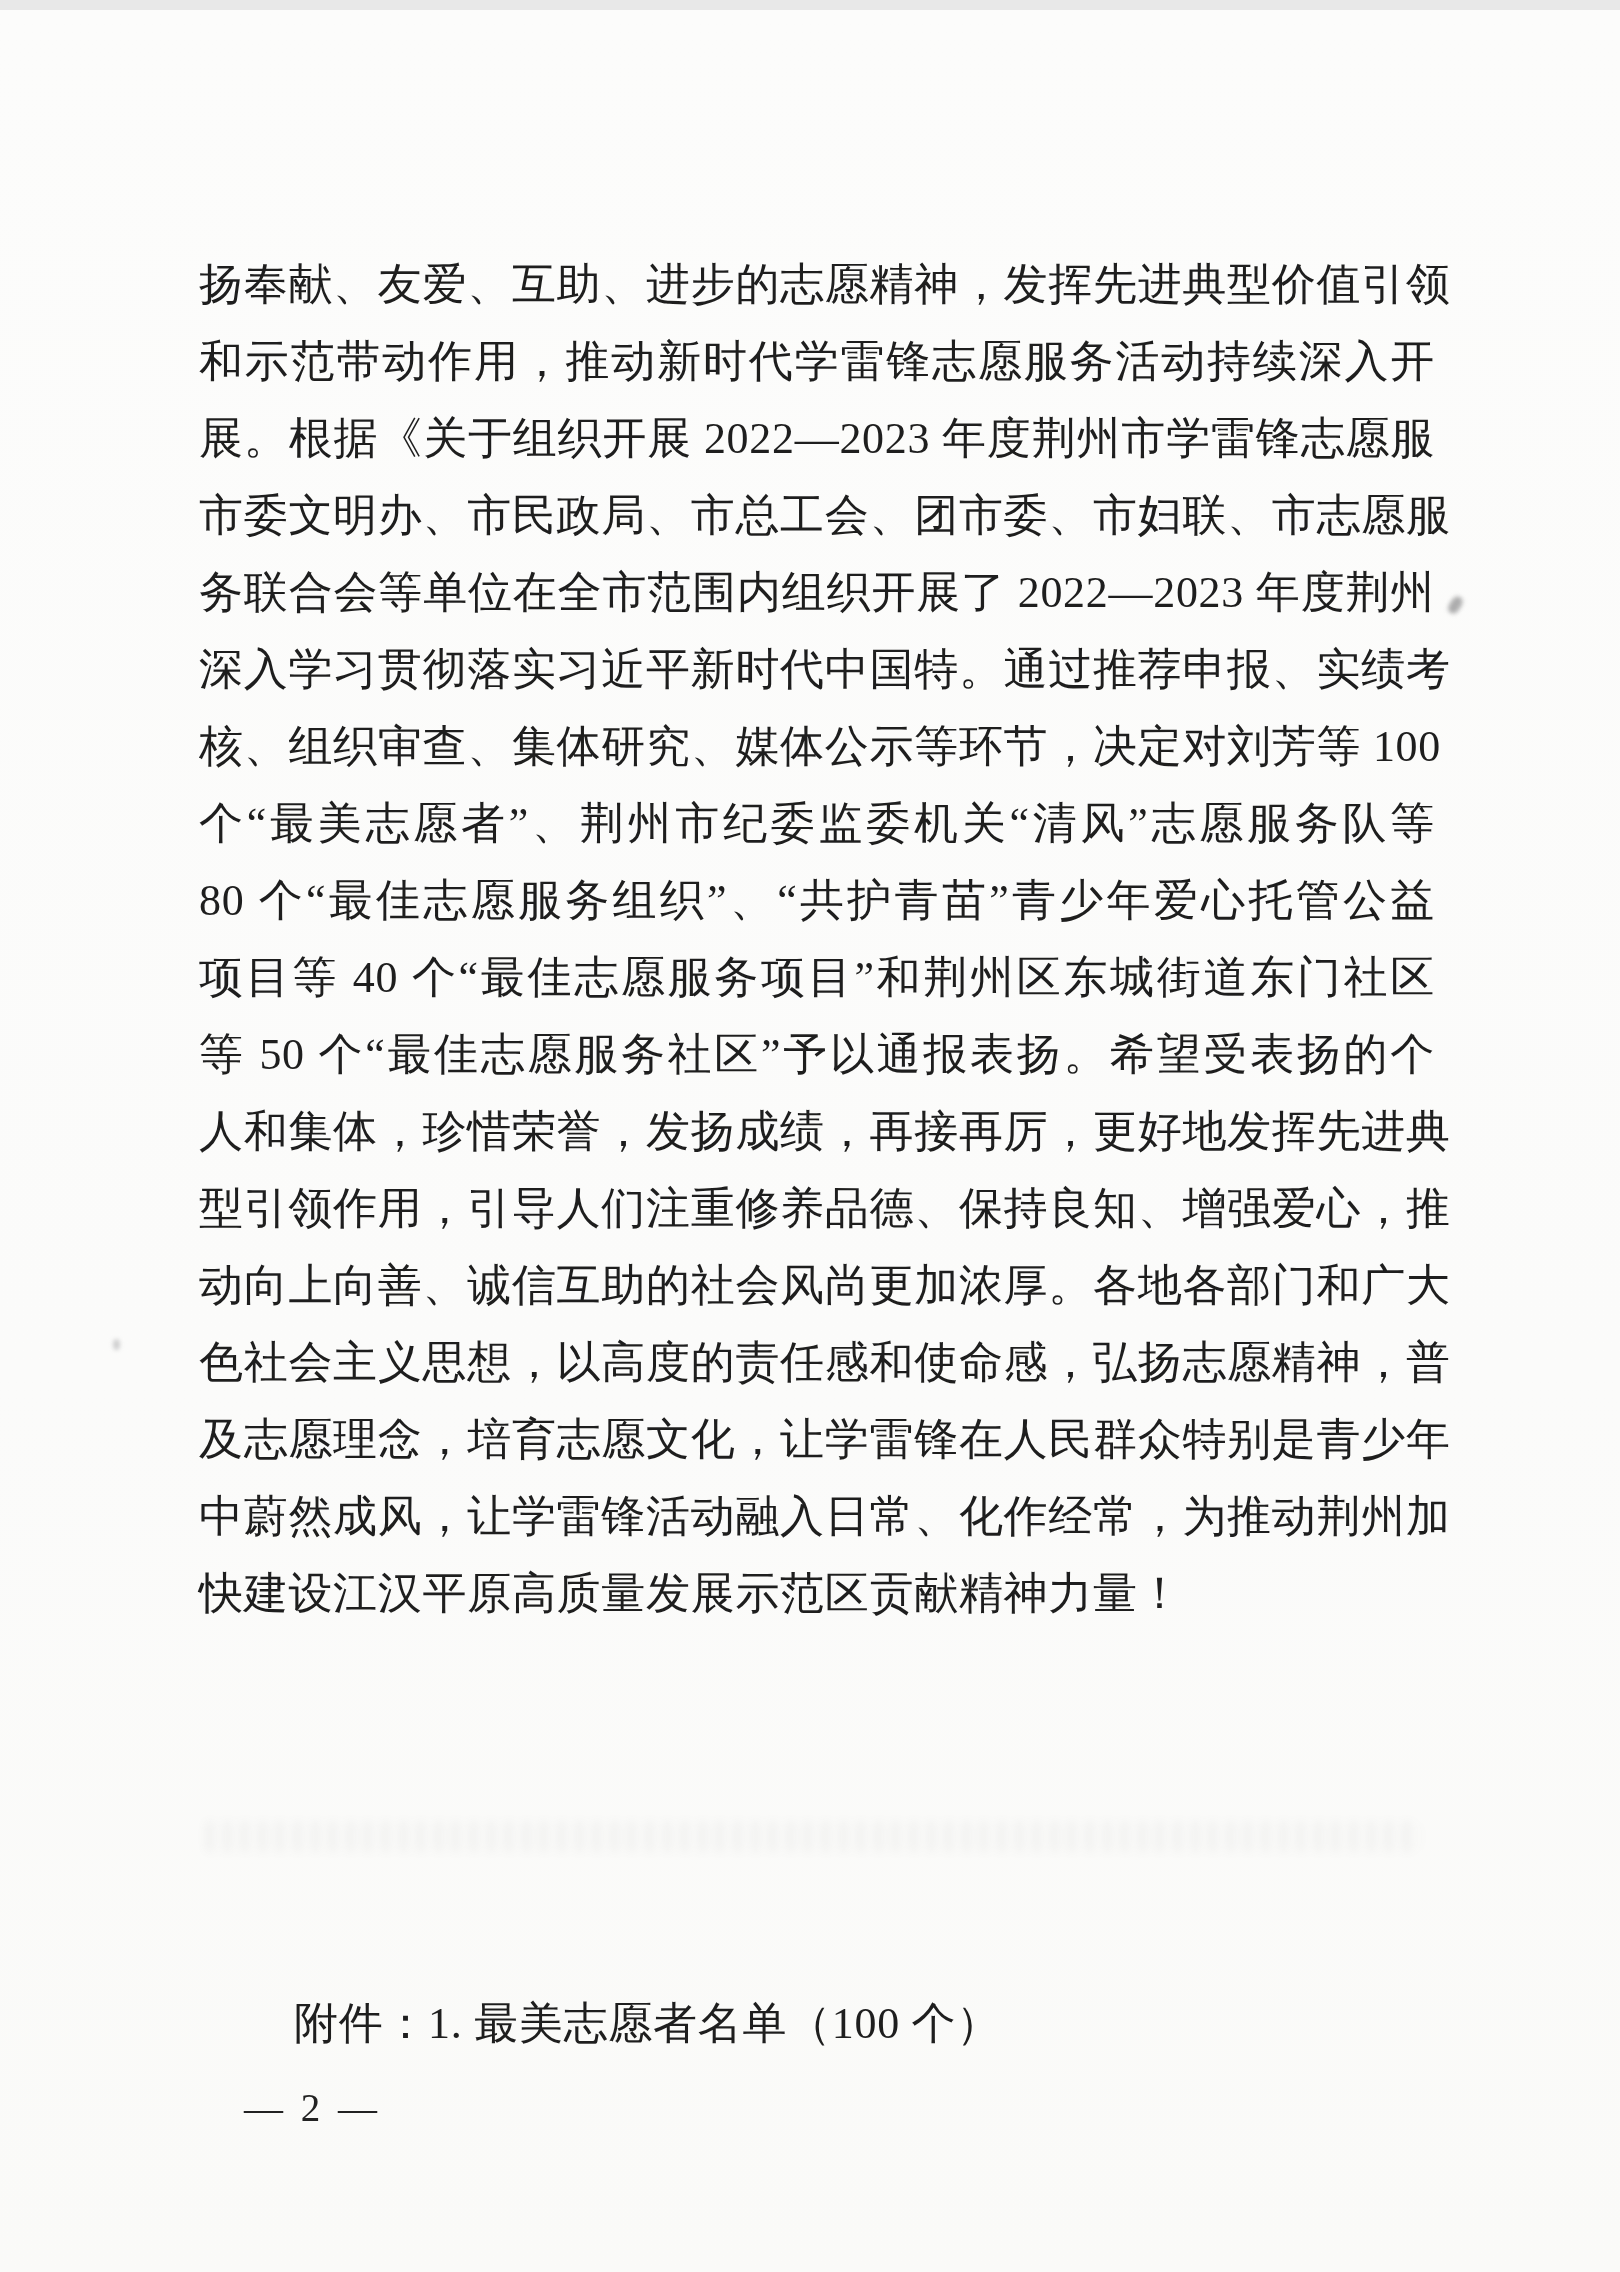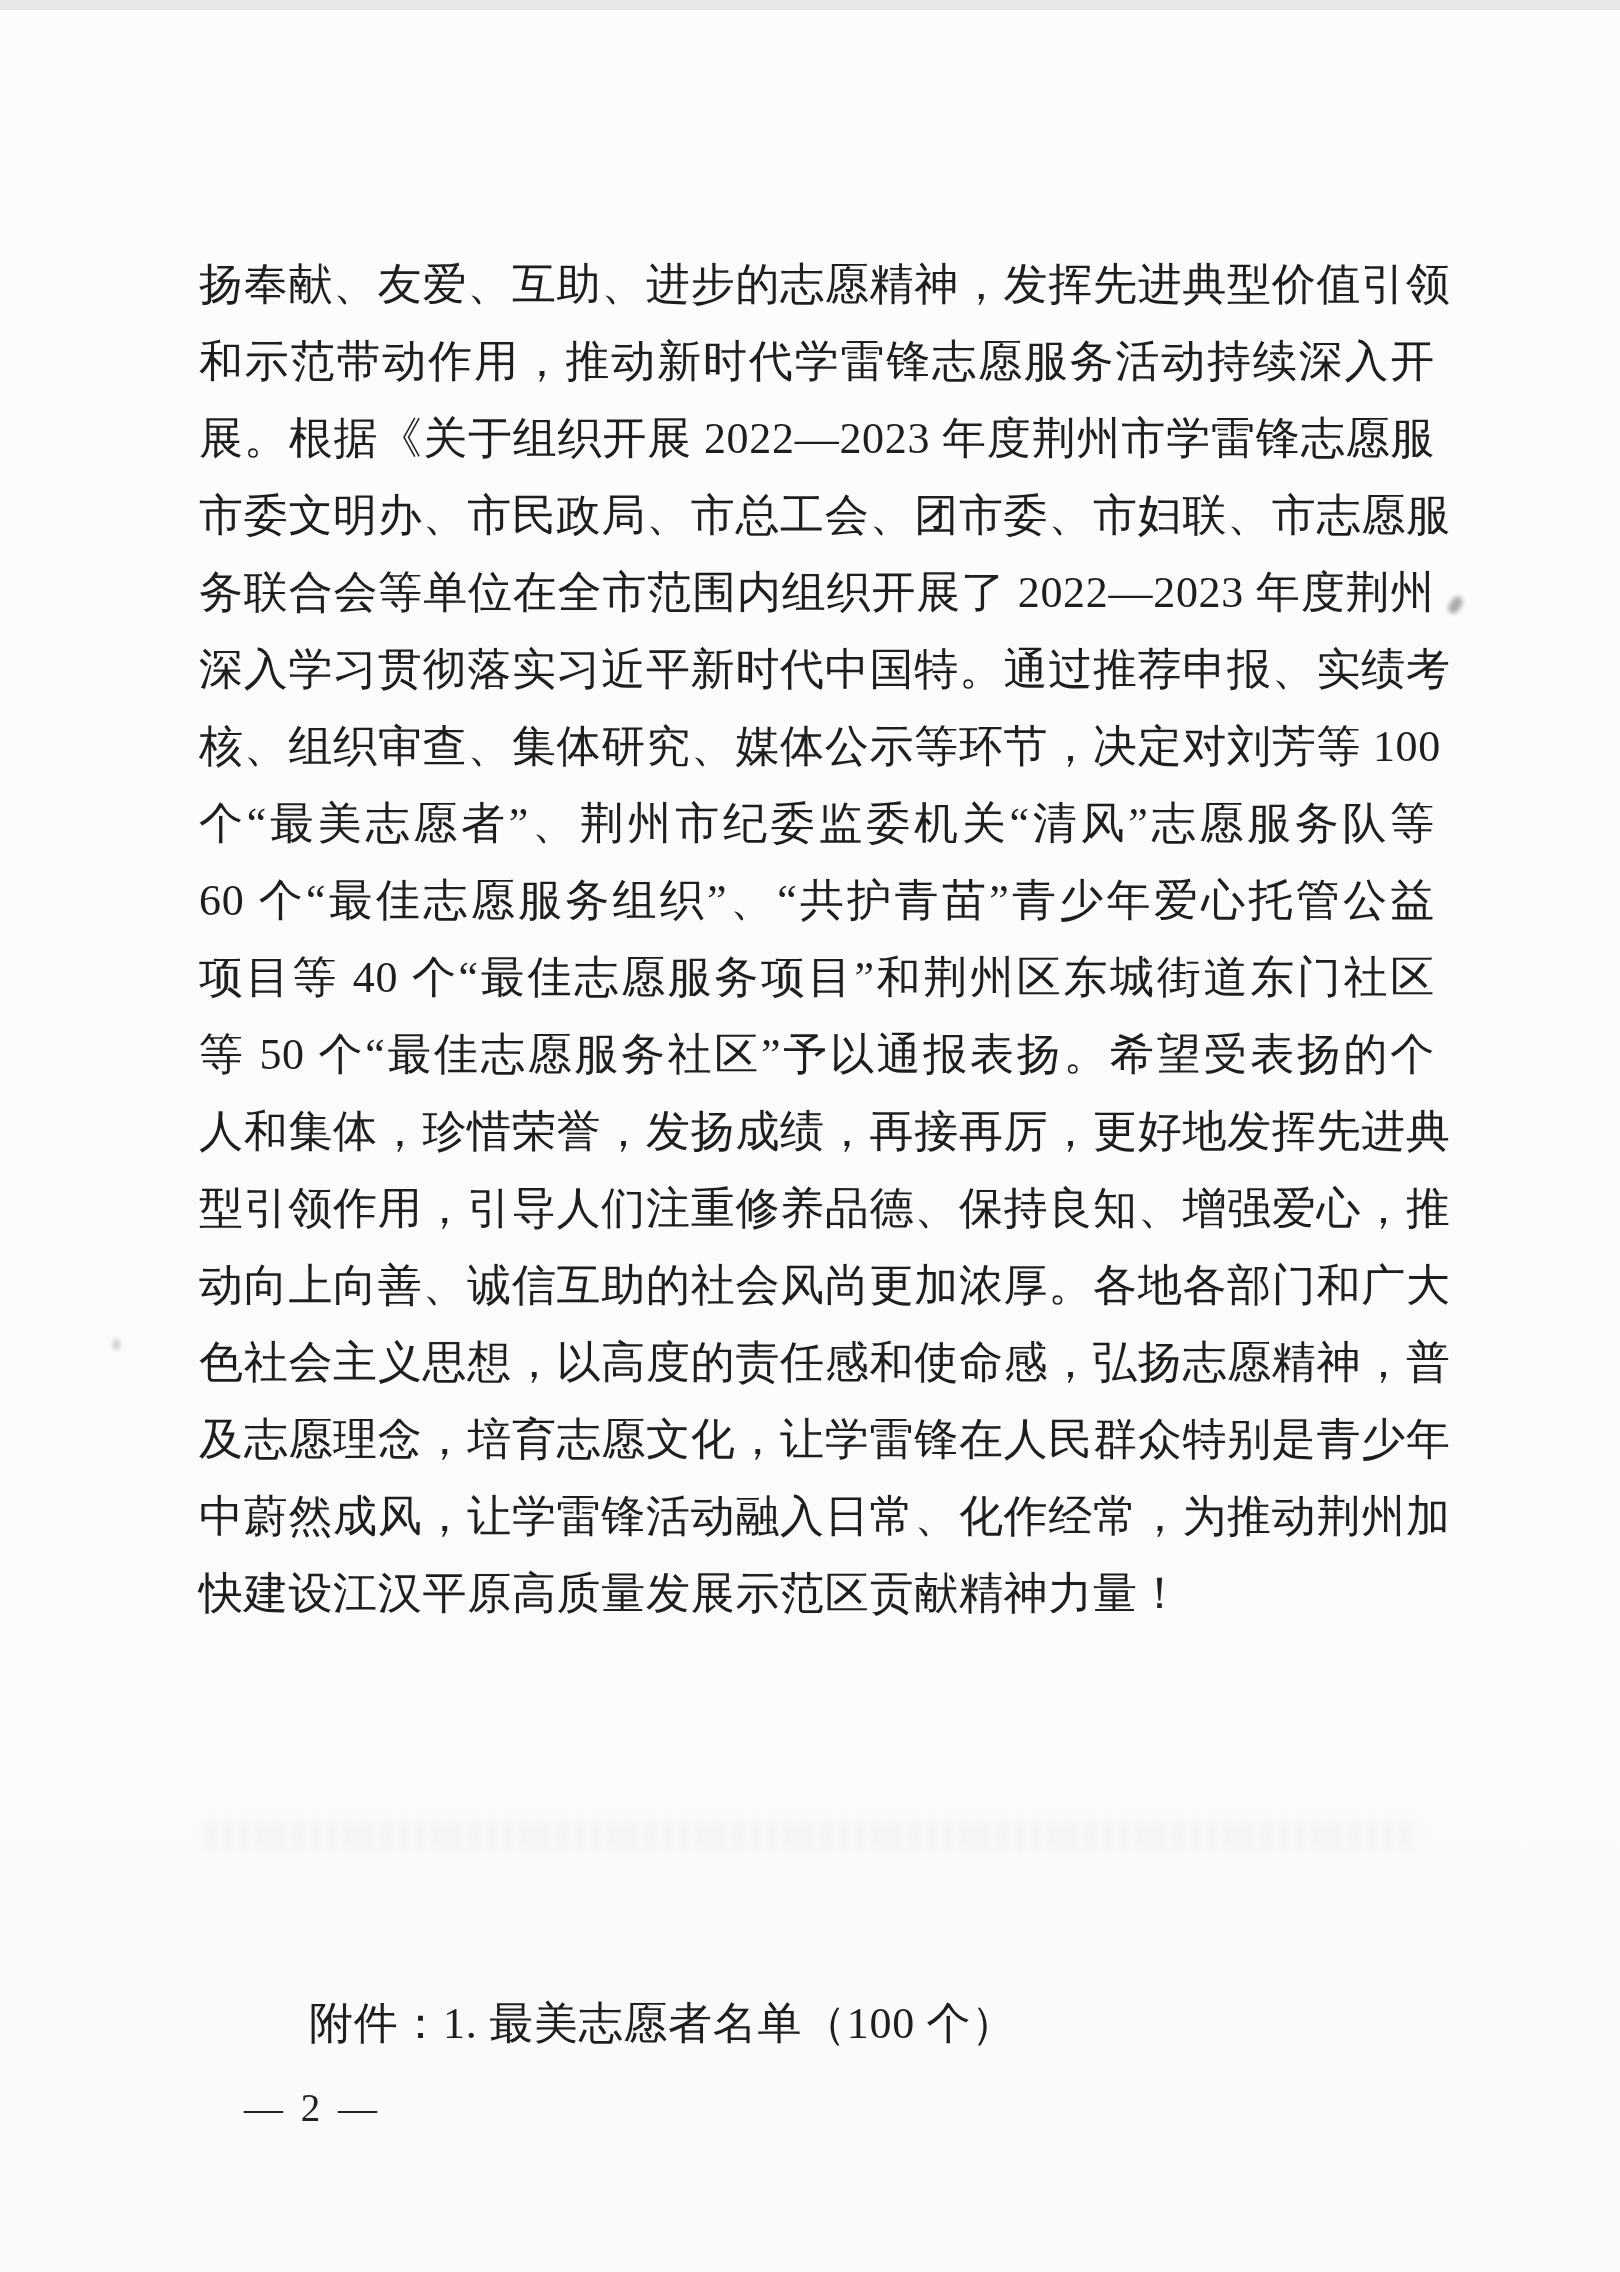--- a/index.html
+++ b/index.html
@@ -36,21 +36,21 @@
     white-space: nowrap;
     overflow: visible;
   }
   .line.last {
     text-align: left;
     text-align-last: left;
   }
   
   .attachment {
     position: absolute;
-    left: 214px;
+    left: 199px;
     top: 1975px;
     width: 1236px;
     padding-left: 95px;
     box-sizing: border-box;
     font-size: 44px;
     line-height: 77px;
     letter-spacing: 0.7px;
     color: #1e1e1e;
     white-space: nowrap;
   }
@@ -110,21 +110,21 @@
 
   <div class="doc-body" id="doc-body">
       <div class="line">扬奉献、友爱、互助、进步的志愿精神，发挥先进典型价值引领</div>
       <div class="line">和示范带动作用，推动新时代学雷锋志愿服务活动持续深入开</div>
       <div class="line">展。根据《关于组织开展 2022—2023 年度荆州市学雷锋志愿服</div>
       <div class="line">市委文明办、市民政局、市总工会、团市委、市妇联、市志愿服</div>
       <div class="line">务联合会等单位在全市范围内组织开展了 2022—2023 年度荆州</div>
       <div class="line">深入学习贯彻落实习近平新时代中国特。通过推荐申报、实绩考</div>
       <div class="line">核、组织审查、集体研究、媒体公示等环节，决定对刘芳等 100</div>
       <div class="line">个“最美志愿者”、荆州市纪委监委机关“清风”志愿服务队等</div>
-      <div class="line">60 个“最佳志愿服务组织”、“共护青苗”青少年爱心托管公益</div>
+      <div class="line">80 个“最佳志愿服务组织”、“共护青苗”青少年爱心托管公益</div>
       <div class="line">项目等 40 个“最佳志愿服务项目”和荆州区东城街道东门社区</div>
       <div class="line">等 50 个“最佳志愿服务社区”予以通报表扬。希望受表扬的个</div>
       <div class="line">人和集体，珍惜荣誉，发扬成绩，再接再厉，更好地发挥先进典</div>
       <div class="line">型引领作用，引导人们注重修养品德、保持良知、增强爱心，推</div>
       <div class="line">动向上向善、诚信互助的社会风尚更加浓厚。各地各部门和广大</div>
       <div class="line">色社会主义思想，以高度的责任感和使命感，弘扬志愿精神，普</div>
       <div class="line">及志愿理念，培育志愿文化，让学雷锋在人民群众特别是青少年</div>
       <div class="line">中蔚然成风，让学雷锋活动融入日常、化作经常，为推动荆州加</div>
       <div class="line last">快建设江汉平原高质量发展示范区贡献精神力量！</div>
     </div>

